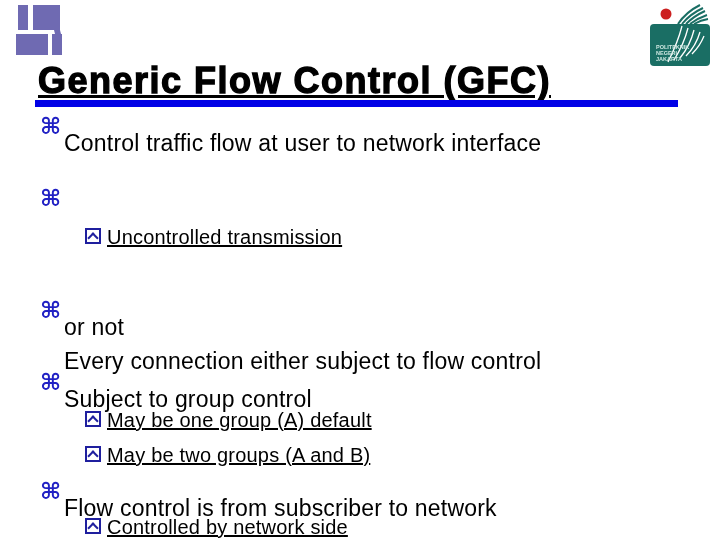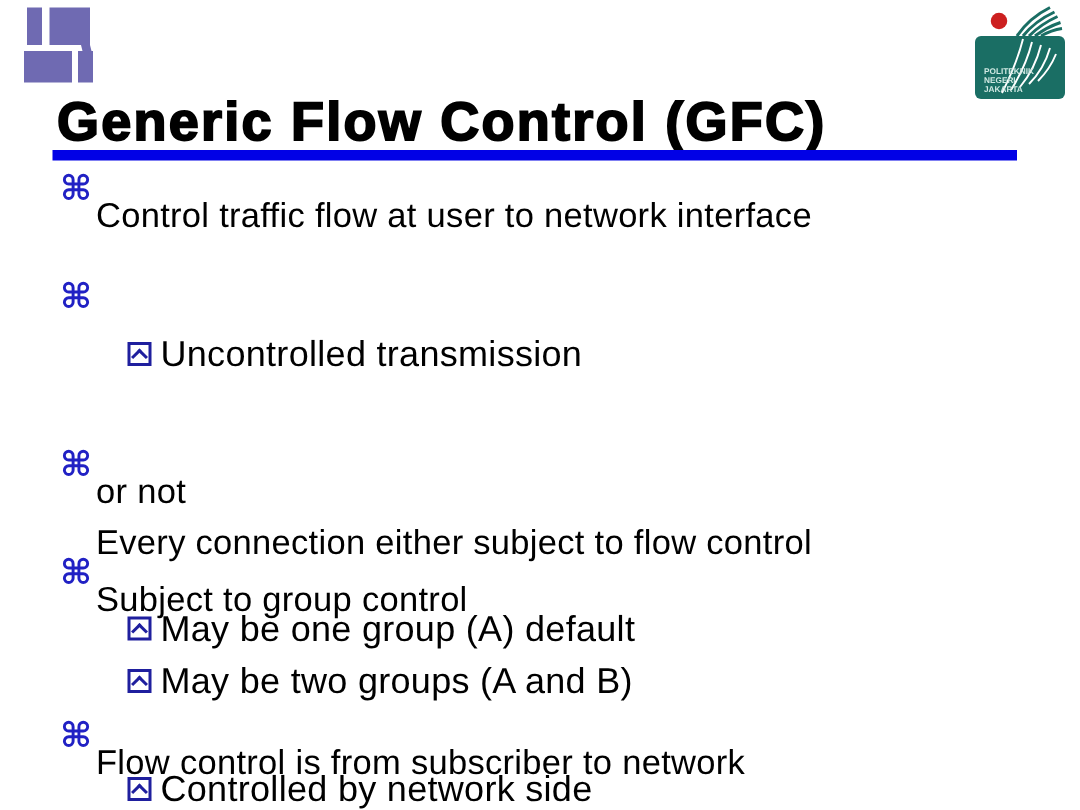--- a/index.html
+++ b/index.html
@@ -6,29 +6,29 @@
   #slide{
     position:relative;width:720px;height:540px;background:#ffffff;
     overflow:hidden;font-family:"Liberation Sans",sans-serif;color:#000;
   }
   
   .logo-left{position:absolute;left:16px;top:3px;width:52px;height:54px;}
   .logo-right{position:absolute;left:648px;top:2px;width:64px;height:66px;}
   .title{
     position:absolute;left:38px;top:60px;width:660px;
     font-size:36px;font-weight:bold;letter-spacing:1.5px;
-    -webkit-text-stroke:1.3px #000;color:#000;white-space:nowrap;
+    -webkit-text-stroke:1.3px #000;color:#000;white-space:nowrap;text-decoration:underline;
   }
   .title-rule{position:absolute;left:35px;top:100px;width:643px;height:7px;background:#0101e6;}
   
   .item{position:absolute;display:flex;align-items:flex-start;}
   .item.l1{left:40px;width:650px;}
   .item.l2{left:85px;width:600px;}
   .l1 .txt{font-size:23px;line-height:34px;letter-spacing:0.2px;margin-top:16px;}
-  .l2 .txt{font-size:24px;line-height:34px;letter-spacing:0.2px;}
+  .l2 .txt{font-size:20px;line-height:34px;letter-spacing:0.2px;text-decoration:underline;}
   .ln:empty{display:none;}
   .b1{
     width:24px;flex:0 0 24px;font-family:"DejaVu Sans",sans-serif;
     font-size:23px;line-height:33px;font-weight:bold;color:#2121c4;
   }
   .b2{
     position:relative;flex:0 0 12px;width:12px;height:12px;margin:8px 6px 0 0;
     border:2px solid #1f1f9e;background:#fff;
   }
   .b2 .chev{

